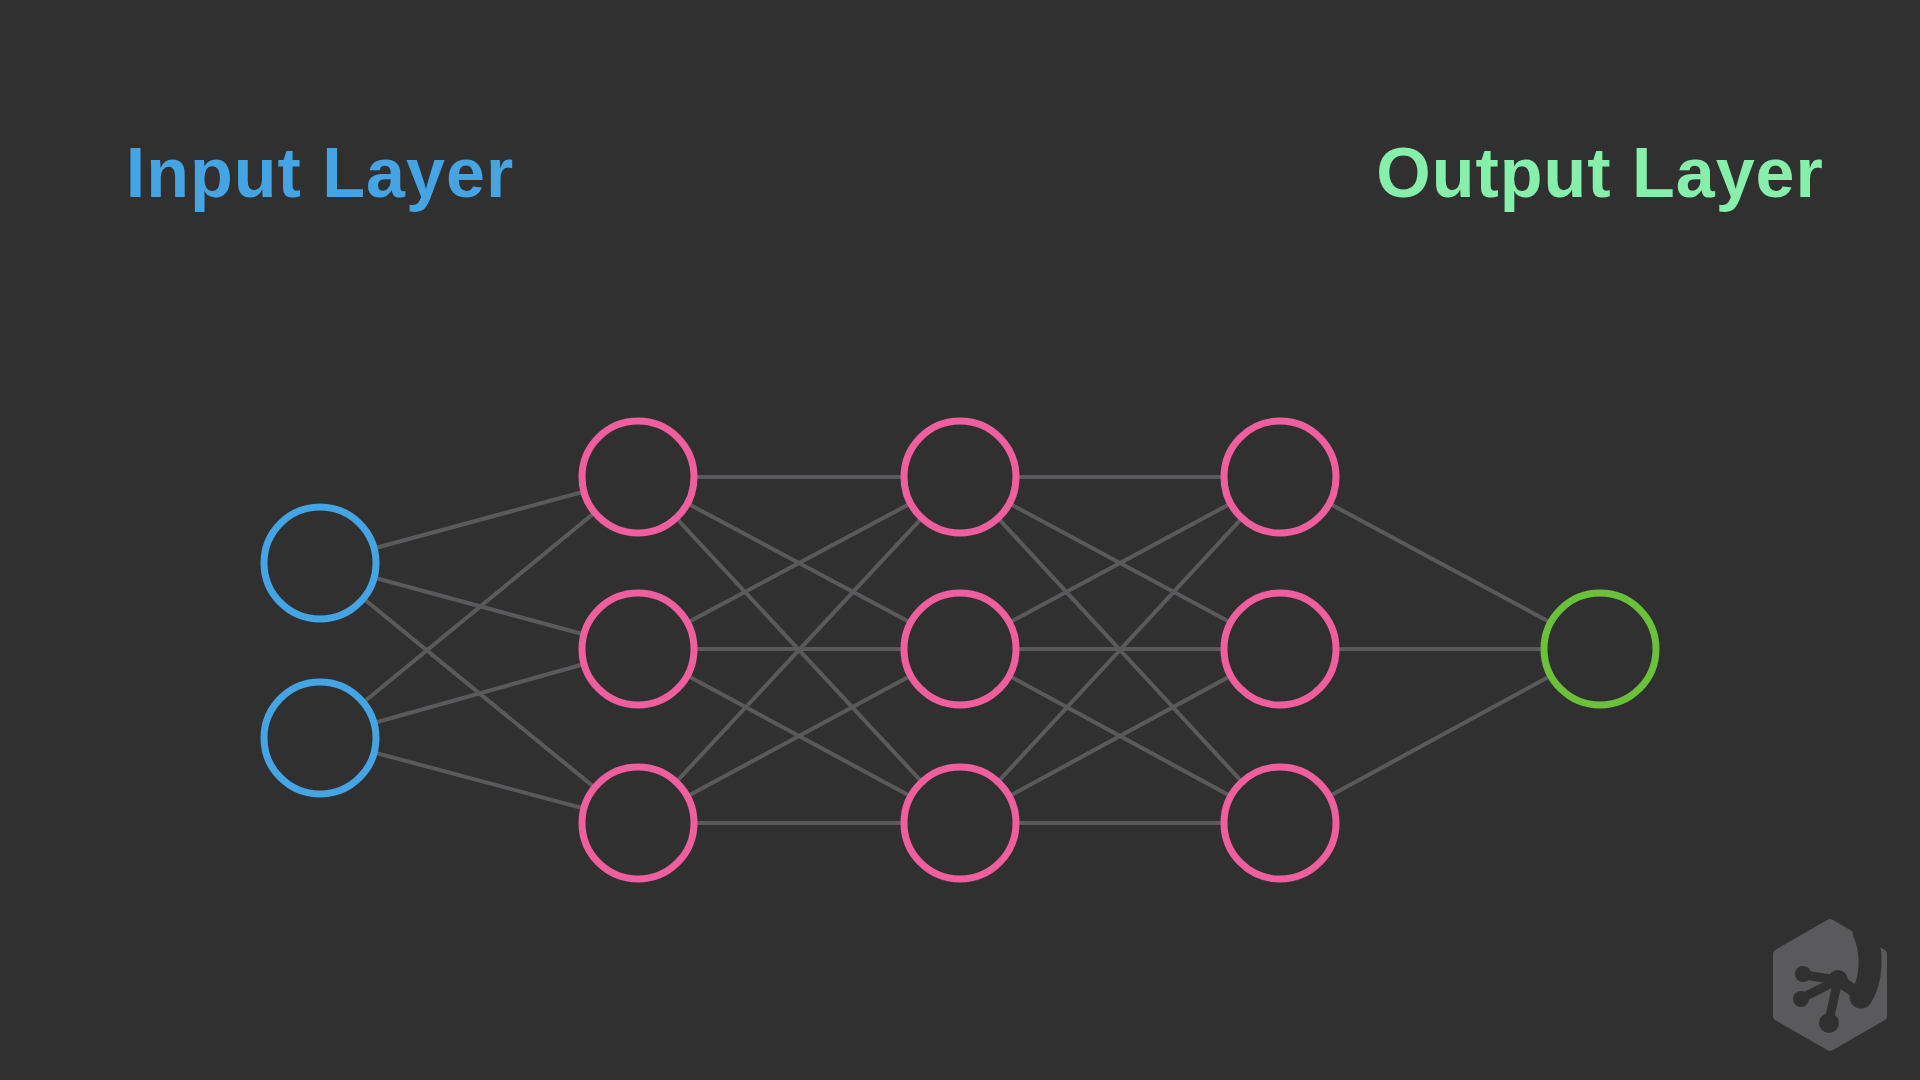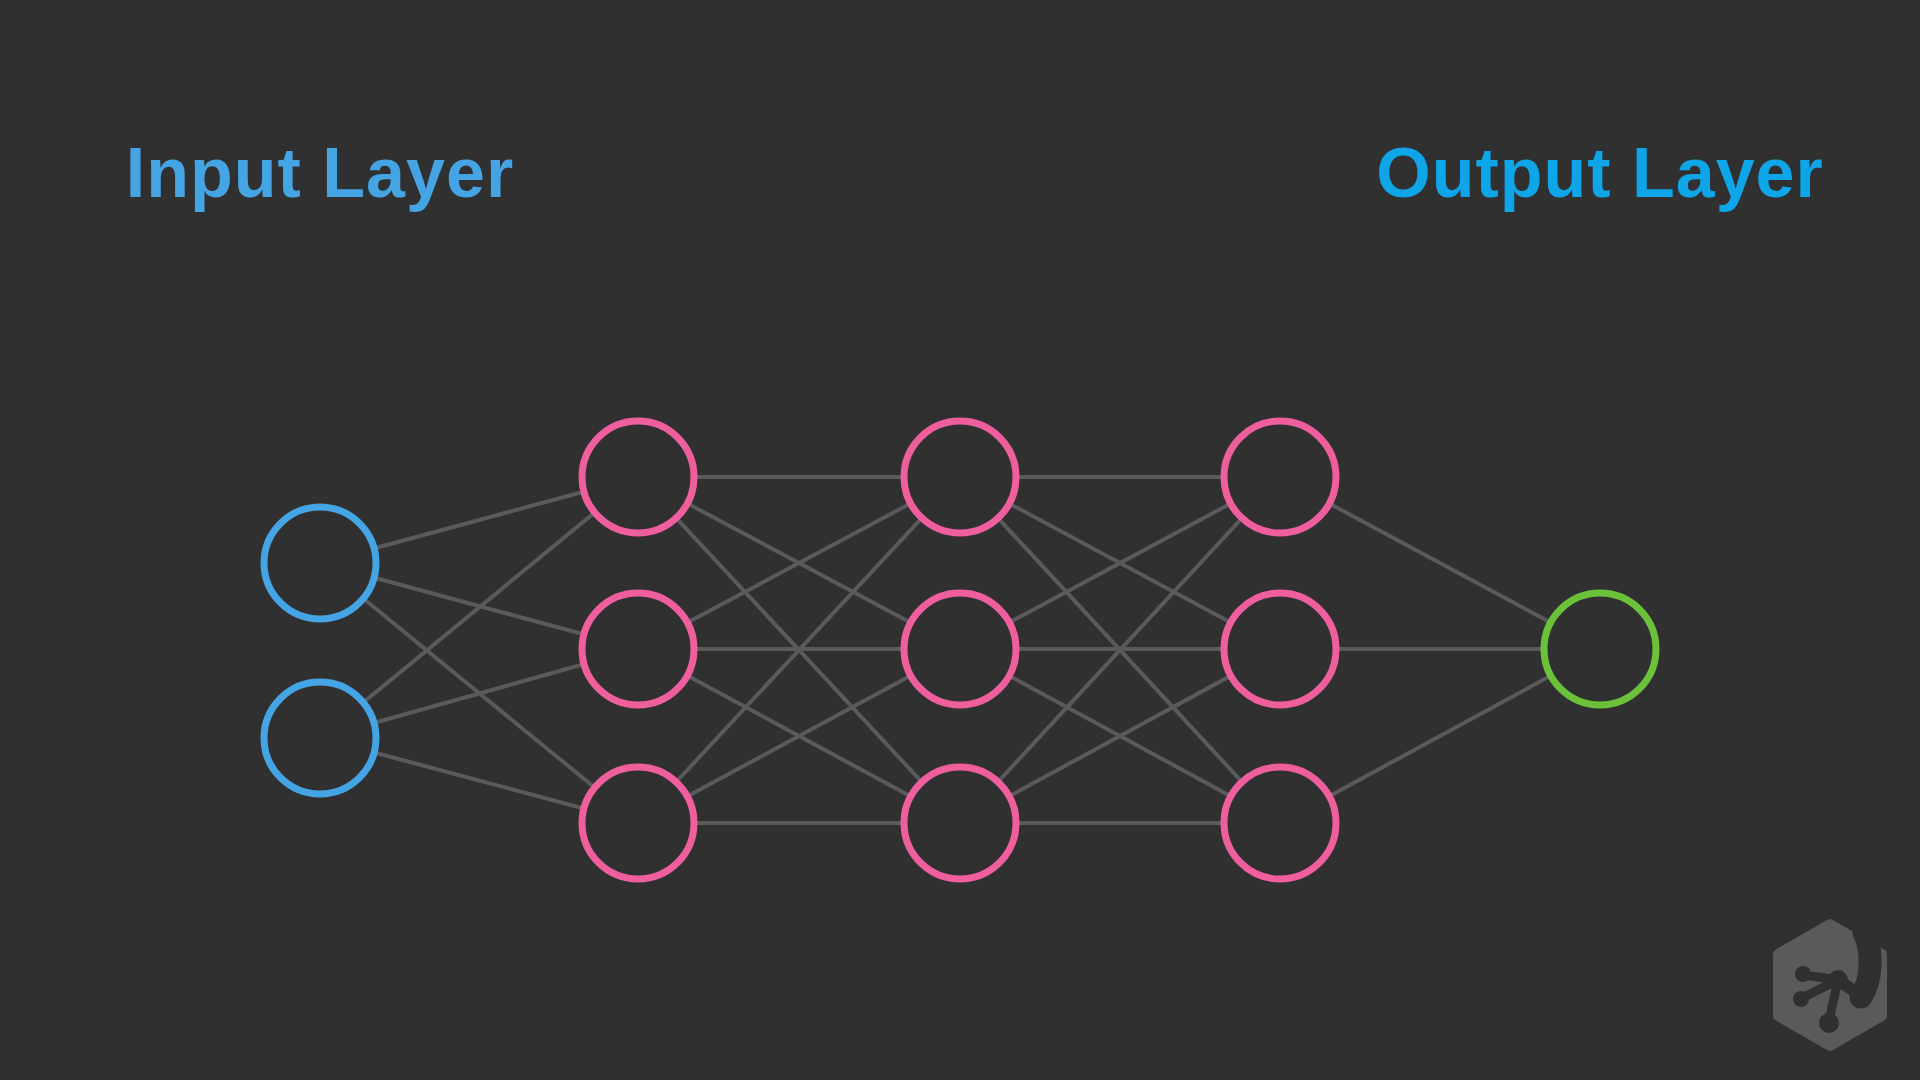--- a/index.html
+++ b/index.html
@@ -50,21 +50,21 @@
   .logo-foot-stroke{stroke:var(--bg);fill:none;}
 </style>
 </head>
 <body>
 
 <div class="stage">
 
   <div class="layer-label" id="label-input" style="left: 320px; color: rgb(69, 164, 228);">Input Layer</div>
 
 
-  <div class="layer-label" id="label-output" style="left: 1600px; color: #0ea5e9;">Output Layer</div>
+  <div class="layer-label" id="label-output" style="left: 1600px; color: #86efac;">Output Layer</div>
 
   <svg id="network-svg" viewBox="0 0 1920 1080">
       <line x1="320" y1="563" x2="638" y2="477" stroke="#5a5a5c" stroke-width="4"></line>
       <line x1="320" y1="563" x2="638" y2="649" stroke="#5a5a5c" stroke-width="4"></line>
       <line x1="320" y1="563" x2="638" y2="823" stroke="#5a5a5c" stroke-width="4"></line>
       <line x1="320" y1="738" x2="638" y2="477" stroke="#5a5a5c" stroke-width="4"></line>
       <line x1="320" y1="738" x2="638" y2="649" stroke="#5a5a5c" stroke-width="4"></line>
       <line x1="320" y1="738" x2="638" y2="823" stroke="#5a5a5c" stroke-width="4"></line>
       <line x1="638" y1="477" x2="960" y2="477" stroke="#5a5a5c" stroke-width="4"></line>
       <line x1="638" y1="477" x2="960" y2="649" stroke="#5a5a5c" stroke-width="4"></line>

